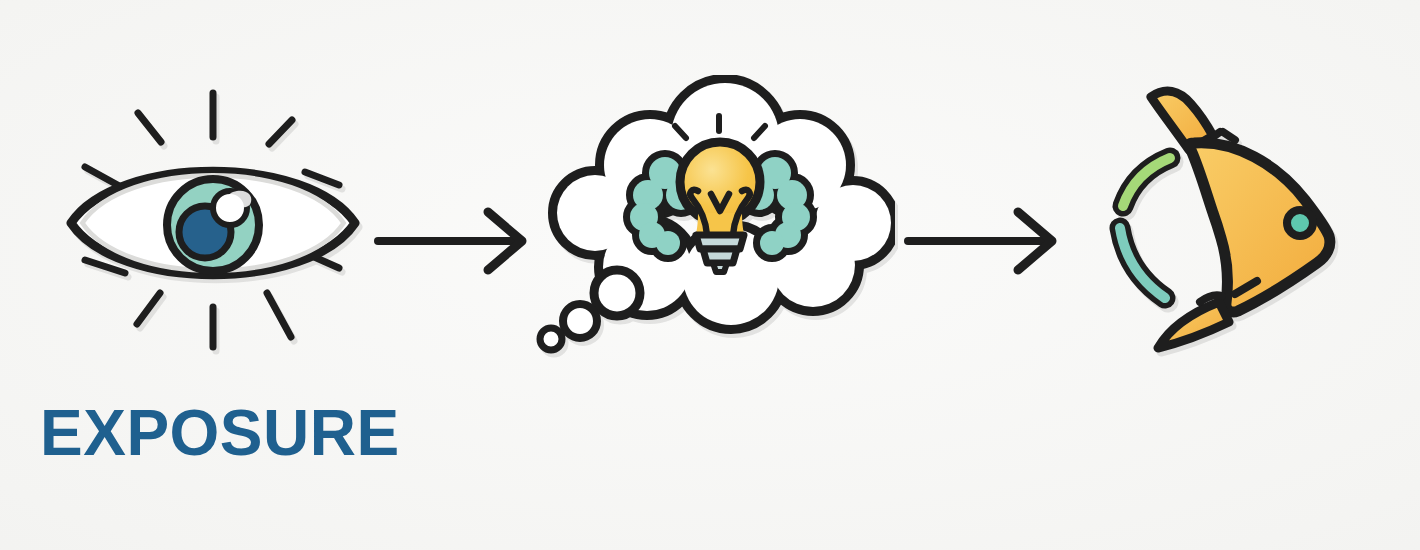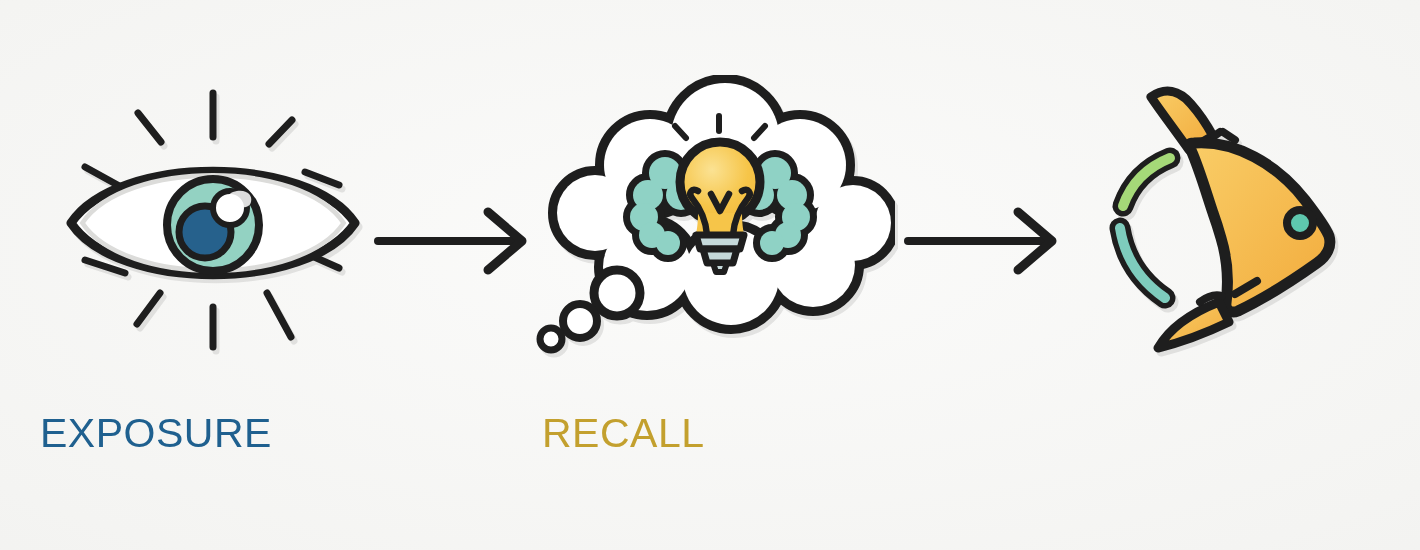--- a/index.html
+++ b/index.html
@@ -11,23 +11,23 @@
     font-family:"Liberation Sans", sans-serif;
   }
   .icon-svg{position:absolute;display:block;}
   .shadowed{filter:drop-shadow(3px 4px 0 rgba(120,120,120,0.18));}
   .stage-label{
     position:absolute;
     top:400px;
     width:350px;
     height:66px;
     line-height:66px;
-    text-align:left;
-    font-size:41px;
-    font-weight:normal;
+    text-align:right;
+    font-size:64px;
+    font-weight:bold;
     letter-spacing:0.5px;
     user-select:none;
   }
   .label-exposure{left:40px;}
   .label-recall{left:542px;}
   .label-return{left:1049px;}
   .arrow-svg{position:absolute;top:200px;width:160px;height:80px;}
   .arrow-1{left:372px;}
   .arrow-2{left:902px;}
   .stroke{stroke:#1e1e1e;fill:none;stroke-linecap:round;stroke-linejoin:round;}
@@ -174,16 +174,15 @@
     </g>
     <g>
       <path d="M53,268 C64,249 86,233 114,222 L124,242 C99,254 74,263 53,268 Z" fill="url(#boomGrad)" stroke="#1e1e1e" stroke-width="9" stroke-linejoin="round"></path>
       <path class="stroke" stroke-width="8" d="M95,222 C103,216 110,214 117,216"></path>
       <path class="stroke" stroke-width="8" d="M130,214 L152,201"></path>
     </g>
   </svg>
 
   <div class="stage-label label-exposure" style="color: rgb(31, 96, 143);">EXPOSURE</div>
 
-  <div class="stage-label label-recall" style="color: rgb(195, 160, 46);">RECALL</div>
 
 
 </div>
 
 </body></html>

